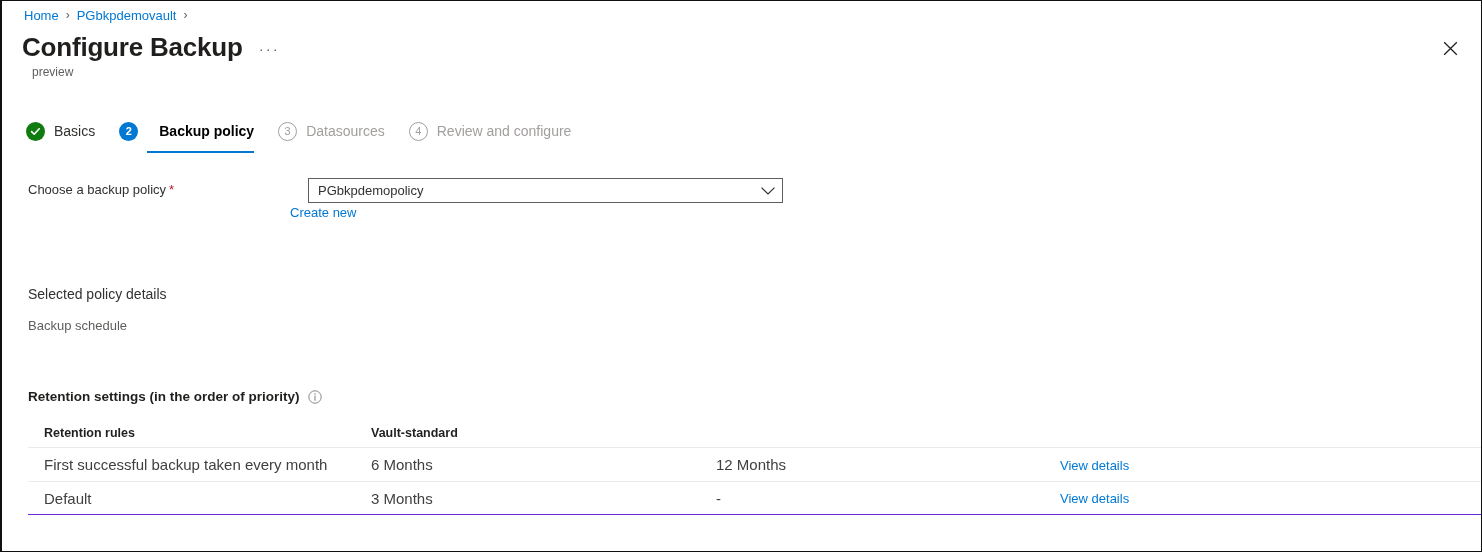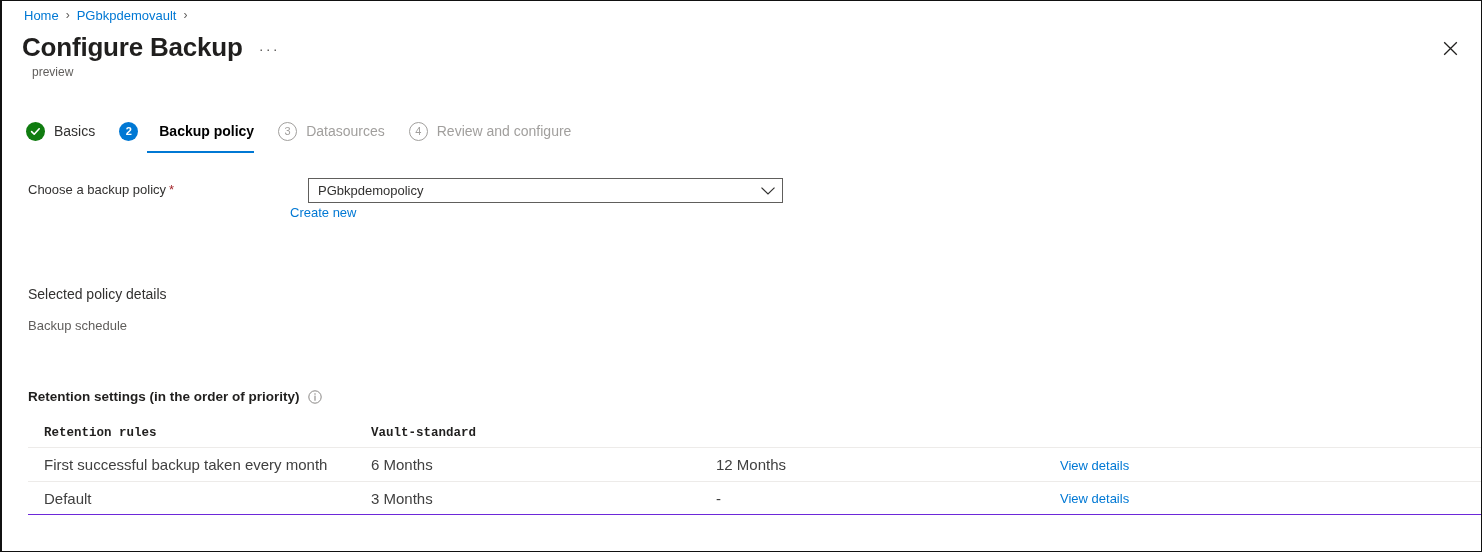--- a/index.html
+++ b/index.html
@@ -244,21 +244,21 @@
     position: absolute;
     left: 26px;
     top: 418px;
     right: 0;
   }
   .thead, .trow {
     display: flex;
     align-items: center;
     width: 1455px;
   }
-  .thead { height: 28px; font-family: Liberation Mono, monospace; }
+  .thead { height: 28px; }
   .trow {
     height: 34px;
     border-top: 1px solid #edebe9;
   }
   .trow.last { border-bottom: 1px solid #6d28d9; }
   .c1 { width: 335px; padding-left: 16px; }
   .c2 { width: 345px; padding-left: 8px; }
   .c3 { width: 341px; padding-left: 8px; }
   .c4 { flex: 1 1 auto; padding-left: 11px; }
   .thead .cell {

